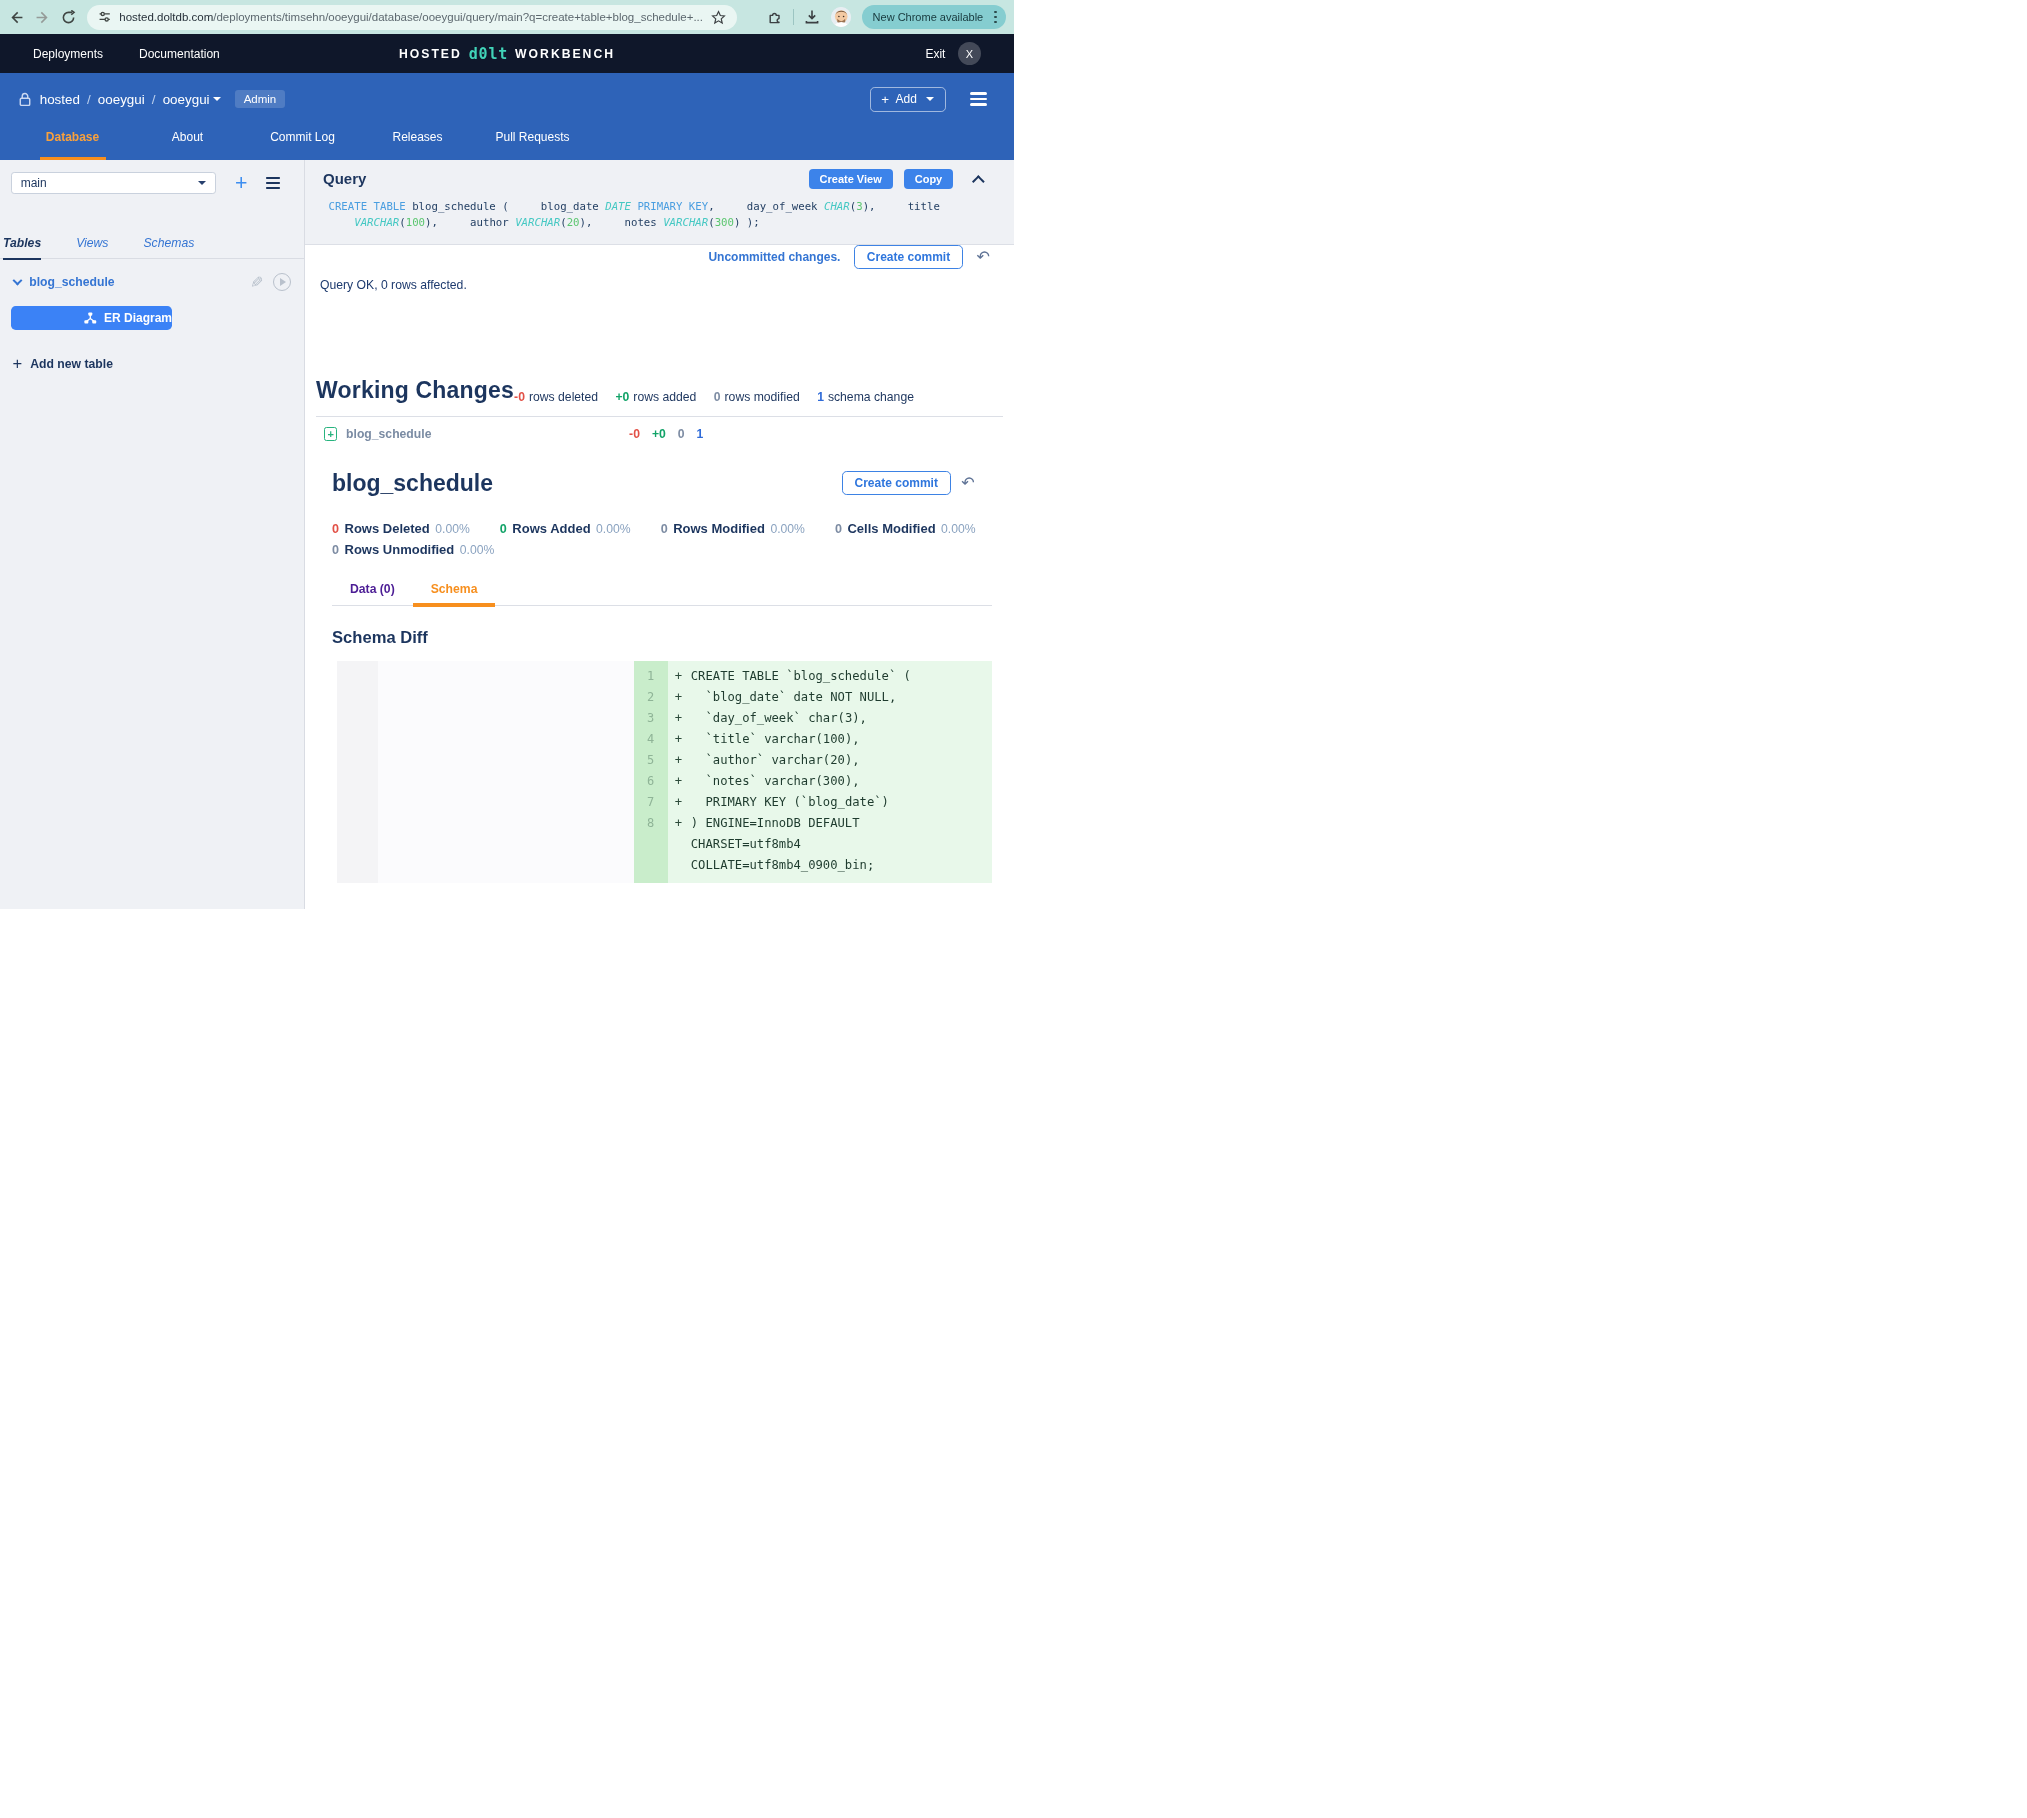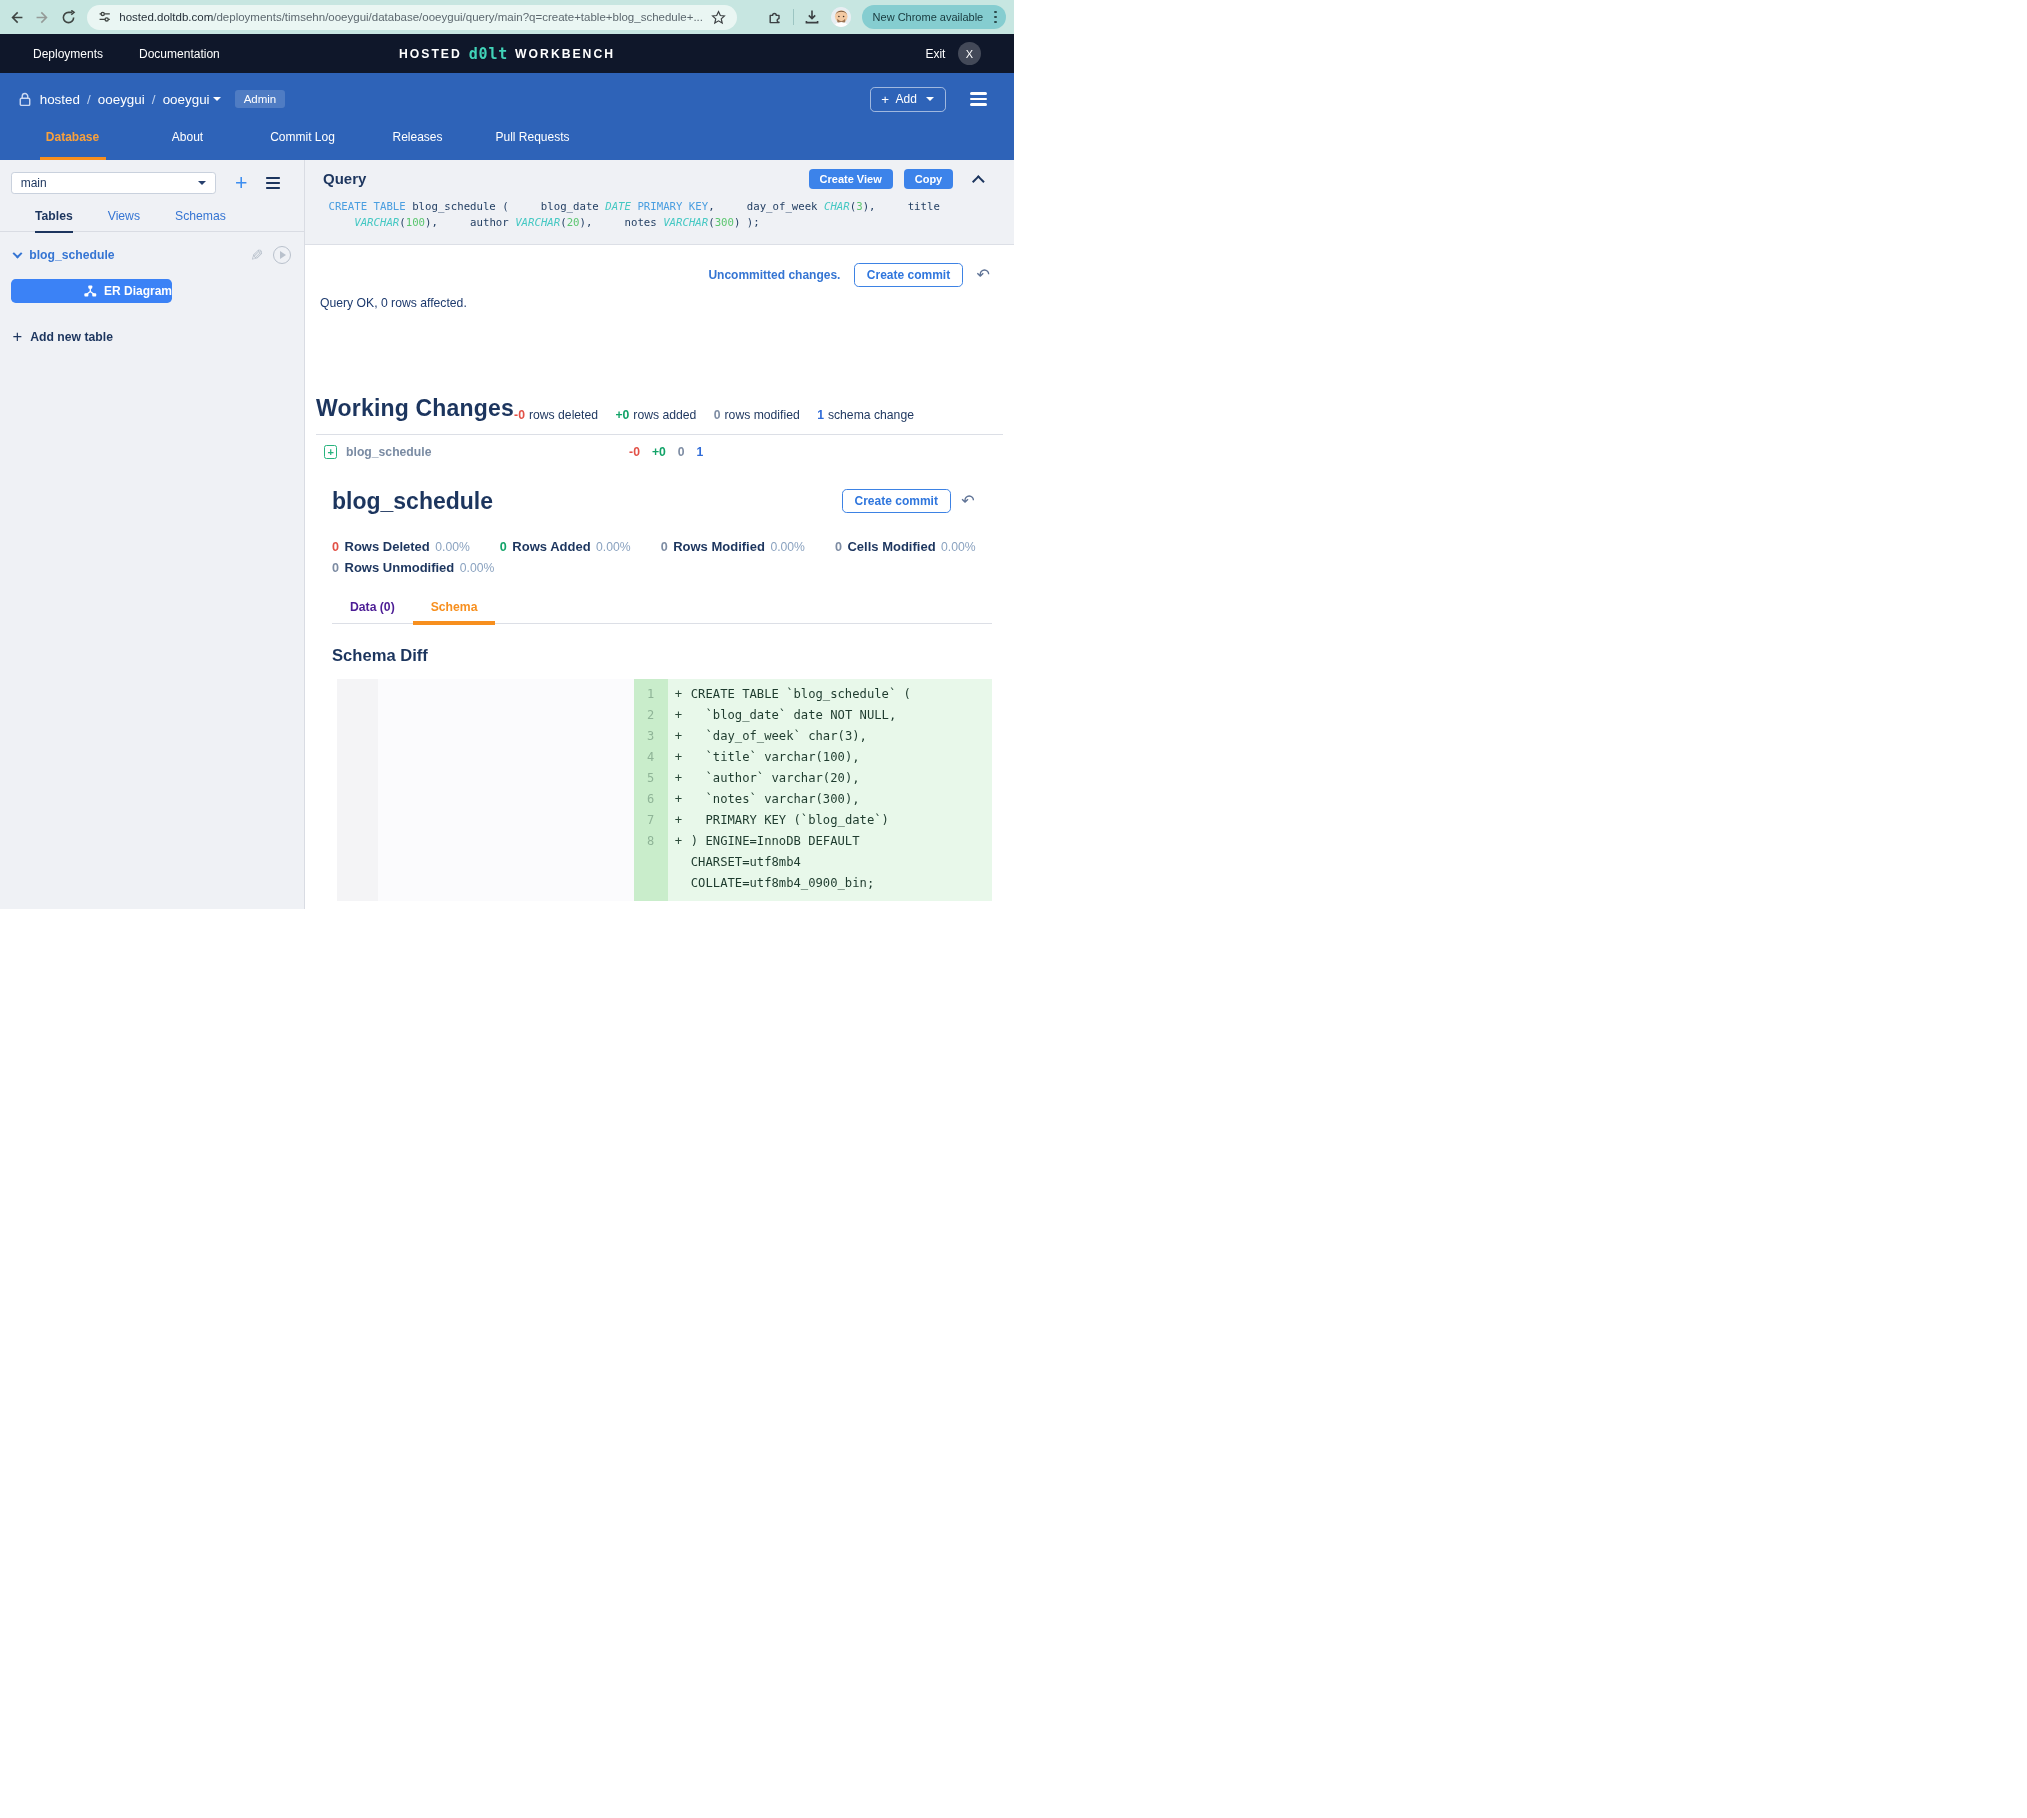--- a/index.html
+++ b/index.html
@@ -50,21 +50,21 @@
 
   
   .content { display:flex; height:750px; }
   .sidebar { width:305px; background:#eff1f5; border-right:0.8px solid #d9dce3; padding-top:12px; flex:none; }
   .side-controls { display:flex; align-items:center; padding:0 11px; }
   .branch-select { width:205px; height:22px; background:#fff; border:0.8px solid #c9d1dd; border-radius:3.2px; display:flex; align-items:center; padding:0 8.7px; font-size:12px; color:#1c355e; cursor:pointer; }
   .branch-select .caret { margin-left:auto; width:0; height:0; border-left:4px solid transparent; border-right:4px solid transparent; border-top:4.7px solid #27406e; }
   .plus-ic { margin-left:19px; color:#3d8ef0; font-size:21.3px; font-weight:400; line-height:16px; cursor:pointer; }
   .burger-navy { margin-left:19px; display:flex; flex-direction:column; gap:2.8px; cursor:pointer; }
   .burger-navy i { width:13.4px; height:2.4px; background:#1c355e; border-radius:0.8px; }
-  .side-tabs { margin-top:15px; padding:0 35px; display:flex; gap:35px; font-size:12.2px; border-bottom:0.8px solid #d9dce3; }
+  .side-tabs { margin-top:42px; padding:0 3px; display:flex; gap:35px; font-size:12.2px; border-bottom:0.8px solid #d9dce3;font-style:italic; }
   .side-tab { padding-bottom:8px; color:#3575d3; cursor:pointer; }
   .side-tab.active { color:#1c355e; font-weight:700; border-bottom:2.4px solid #1c355e; margin-bottom:-1.6px; }
   .tbl-row { margin-top:13.4px; padding:0 12.6px; display:flex; align-items:center; }
   .chev-dn { width:7.1px; height:7.1px; border-left:2px solid #3575d3; border-bottom:2px solid #3575d3; transform:rotate(-45deg); margin:-3.2px 8px 0 1.6px; }
   .tbl-name { color:#3575d3; font-weight:600; font-size:12.2px; cursor:pointer; }
   .tbl-row .rt { margin-left:auto; display:flex; align-items:center; gap:10.3px; }
   .pencil { font-size:16px; color:#b6bfca; cursor:pointer; transform:scaleX(-1); }
   .playc { width:18px; height:18px; border:1.6px solid #b9c1cc; border-radius:50%; display:flex; align-items:center; justify-content:center; cursor:pointer; }
   .playc i { width:0; height:0; border-top:4px solid transparent; border-bottom:4px solid transparent; border-left:6.3px solid #b9c1cc; margin-left:1.6px; }
   .er-btn { margin:14.2px 0 0 11px; width:161px; height:24.5px; background:#3b82f6; border:none; border-radius:4.7px; color:#fff; font-weight:600; font-size:12px; display:flex; align-items:center; justify-content:flex-end; gap:7.1px; cursor:pointer; font-family:inherit; }
@@ -82,21 +82,21 @@
   .btn-blue { background:#3c83ea; color:#fff; border:none; border-radius:4px; font-size:11px; font-weight:600; padding:4px 11px; cursor:pointer; font-family:inherit; }
   .chev-up { width:8.7px; height:8.7px; border-left:2.4px solid #1c355e; border-top:2.4px solid #1c355e; transform:rotate(45deg); margin:4.7px 1.6px 0 9.5px; cursor:pointer; }
   .sql { margin:10.3px 0 0 5.5px; font-family:"DejaVu Sans Mono", monospace; font-size:10.7px; line-height:16px; color:#233f63; }
   .sql-line { white-space:pre; }
   .tk-kw { color:#4a9ee0; }
   .tk-ty { color:#45c8c3; font-style:italic; }
   .tk-nu { color:#5bc66f; }
   .tk-pl { color:#233f63; }
 
   
-  .statusrow { margin-top:18px; padding-right:24px; display:flex; justify-content:flex-end; align-items:center; gap:13.4px; }
+  .statusrow { margin-top:0; padding-right:24px; display:flex; justify-content:flex-end; align-items:center; gap:13.4px; }
   .uncommitted { color:#3575d3; font-weight:700; font-size:12px; }
   .btn-outline { background:#fff; border:1.2px solid #3d82e4; border-radius:4.7px; color:#2f76dd; font-weight:700; font-size:12px; padding:4px 12px; cursor:pointer; font-family:inherit; }
   .undo { font-size:16px; color:#5f7396; cursor:pointer; line-height:1; }
   .result { margin:9.5px 0 0 15px; font-size:12.2px; color:#1d3a6e; }
 
   
   .wc { margin:85px 11px 0 11px; }
   .wc-head { display:flex; align-items:flex-end; }
   .wc-title { font-size:23px; font-weight:800; color:#1c355e; letter-spacing:0.2px; }
   .wc-stats { display:flex; gap:17.4px; font-size:12.2px; }

